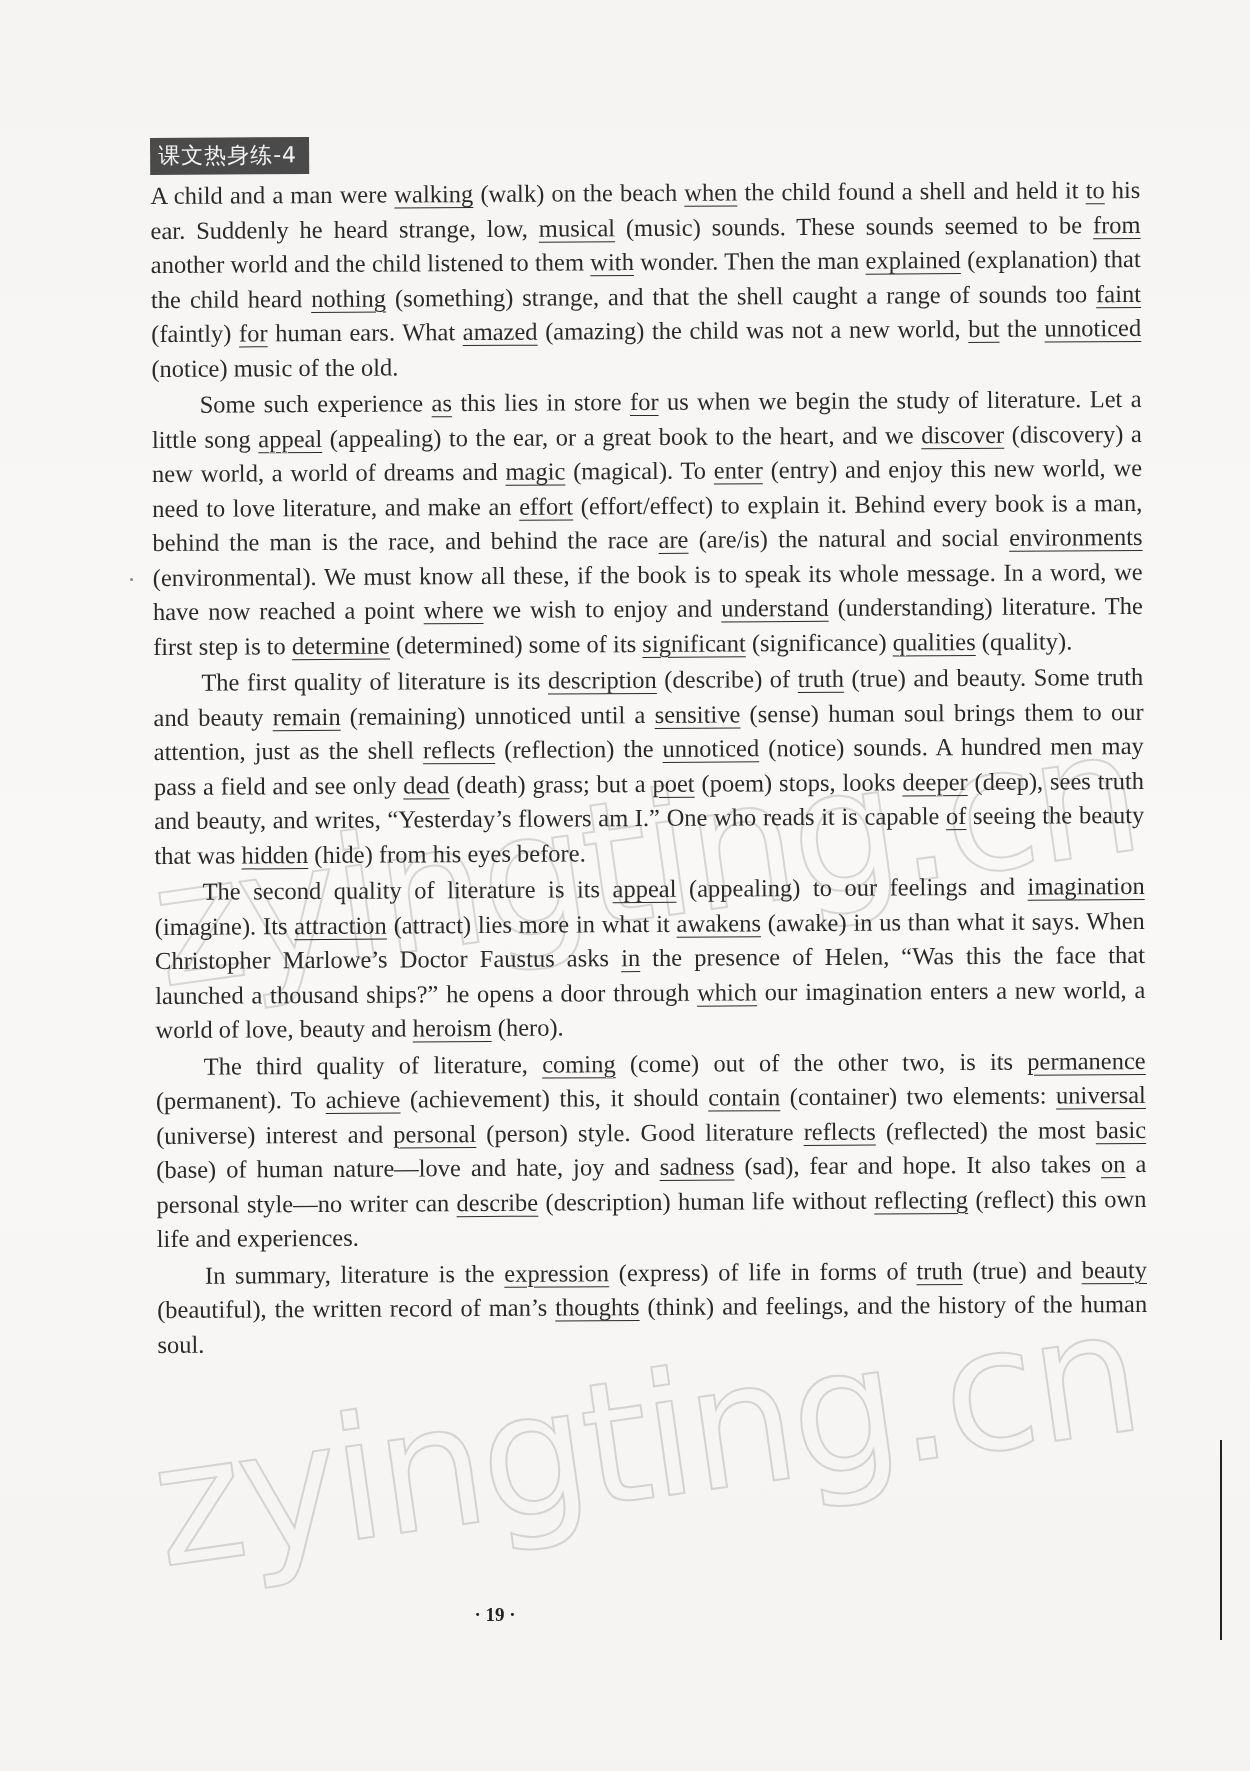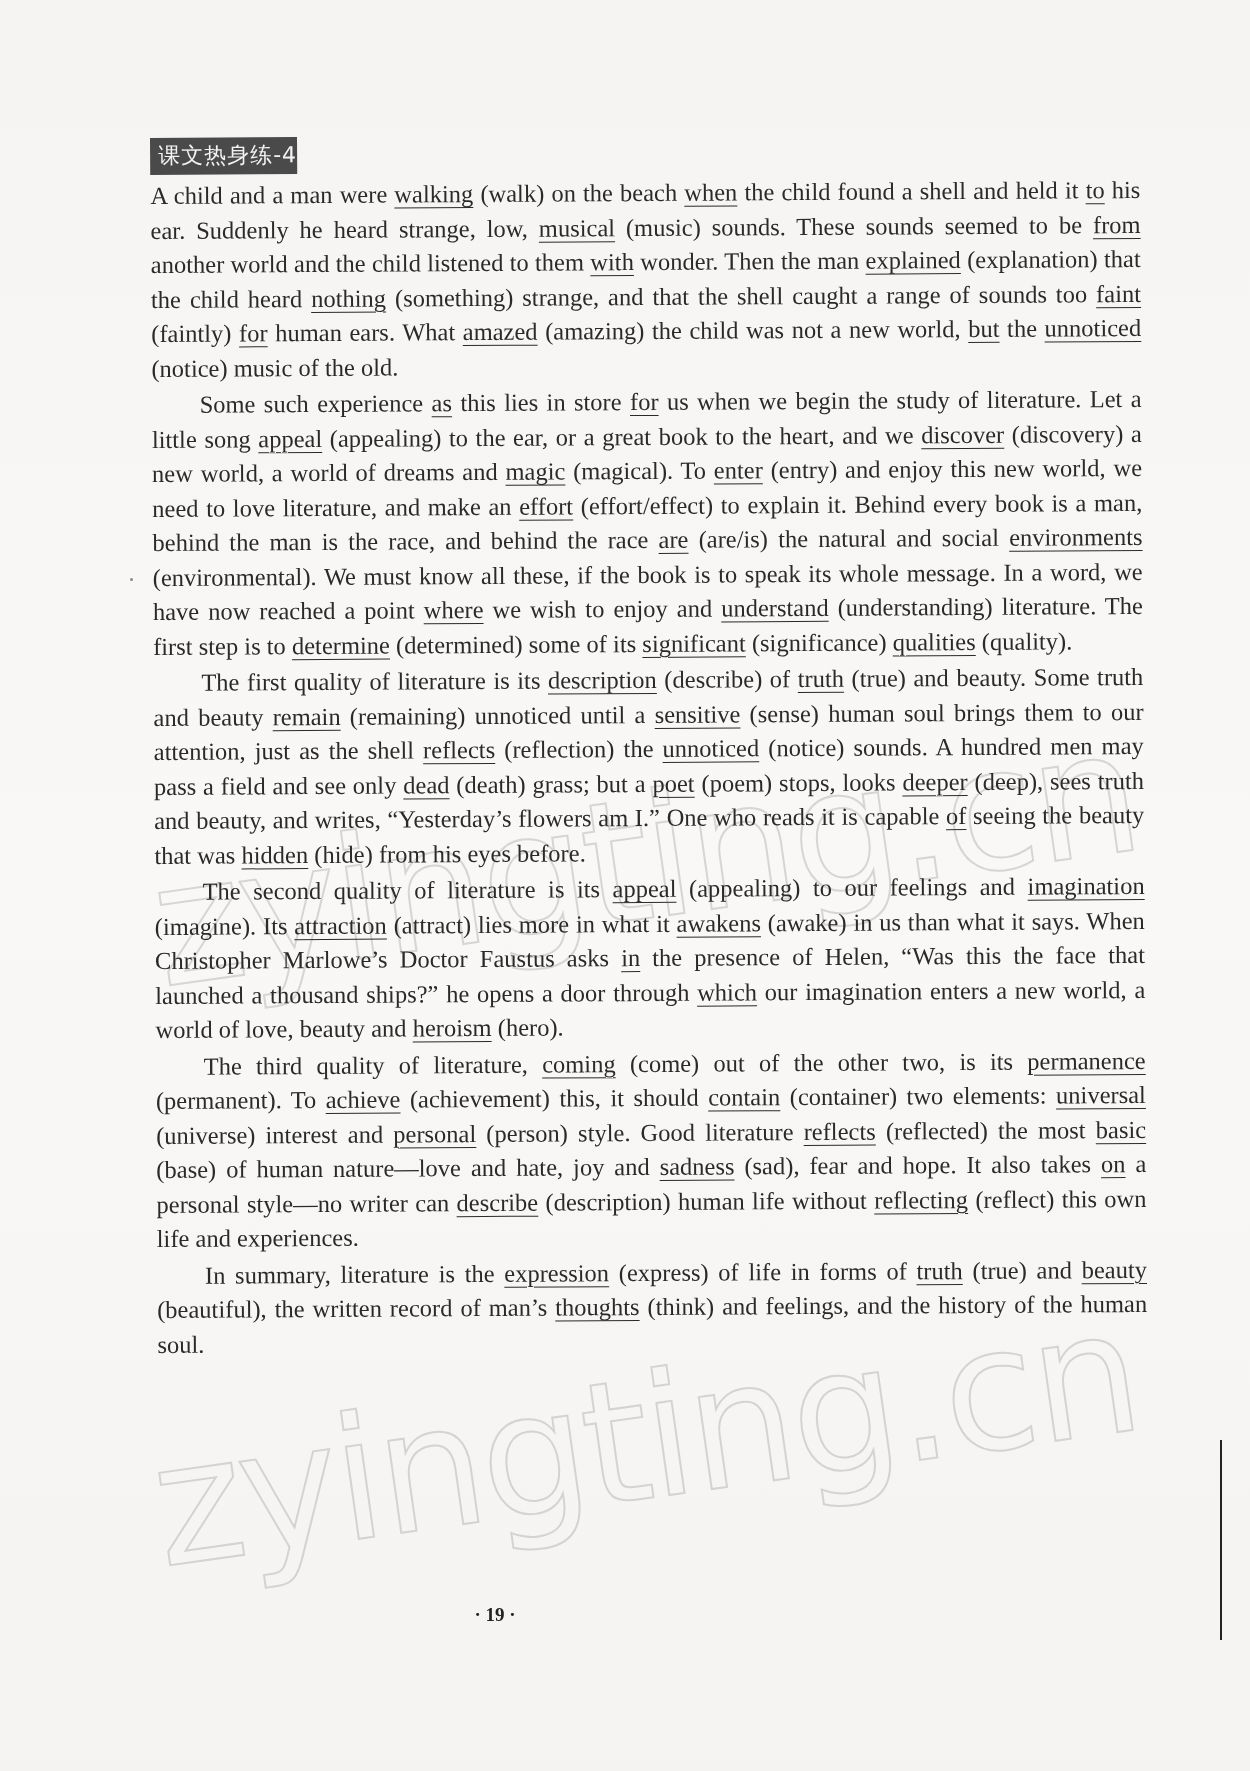--- a/index.html
+++ b/index.html
@@ -21,21 +21,21 @@
     width: 990px;
     transform: rotate(-0.35deg);
     transform-origin: left top;
   }
   .badge {
     display: inline-block;
     background: #4a4a4a;
     color: #f2f2f2;
     font-family: "DejaVu Sans", sans-serif;
     font-size: 22px;
-    padding: 3px 0 4px 8px;
+    padding: 3px 12px 4px 8px;
     letter-spacing: 1px;
     margin-bottom: 4px;
   }
   .para {
     font-size: 24.5px;
     line-height: 34.5px;
     text-align: justify;
     margin: 0;
   }
   .para.indent { text-indent: 48px; margin-top: 2px; }

